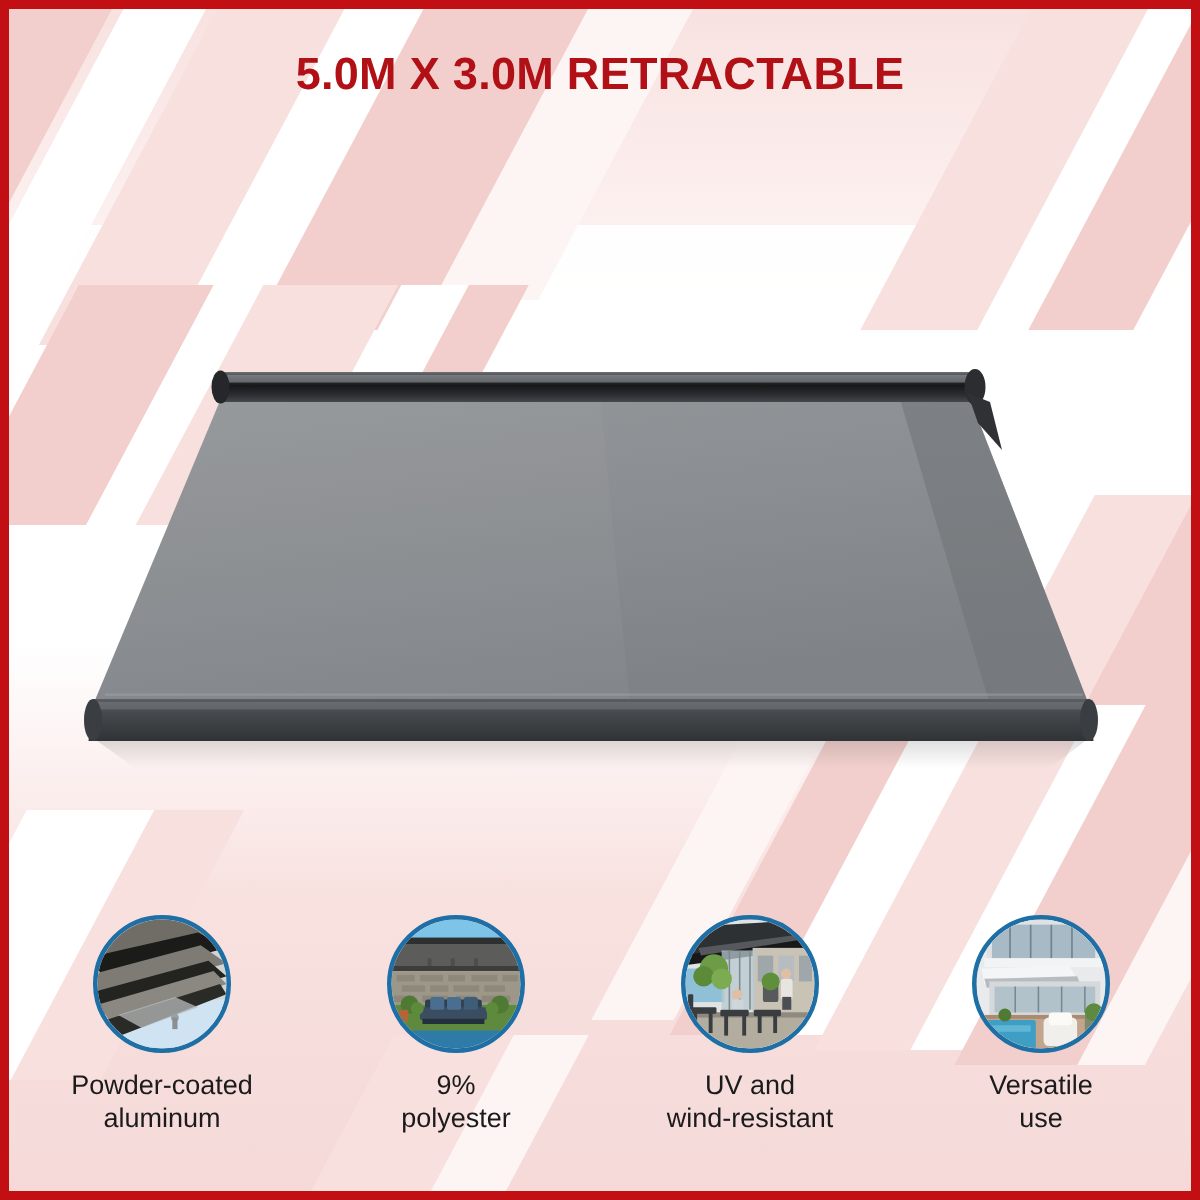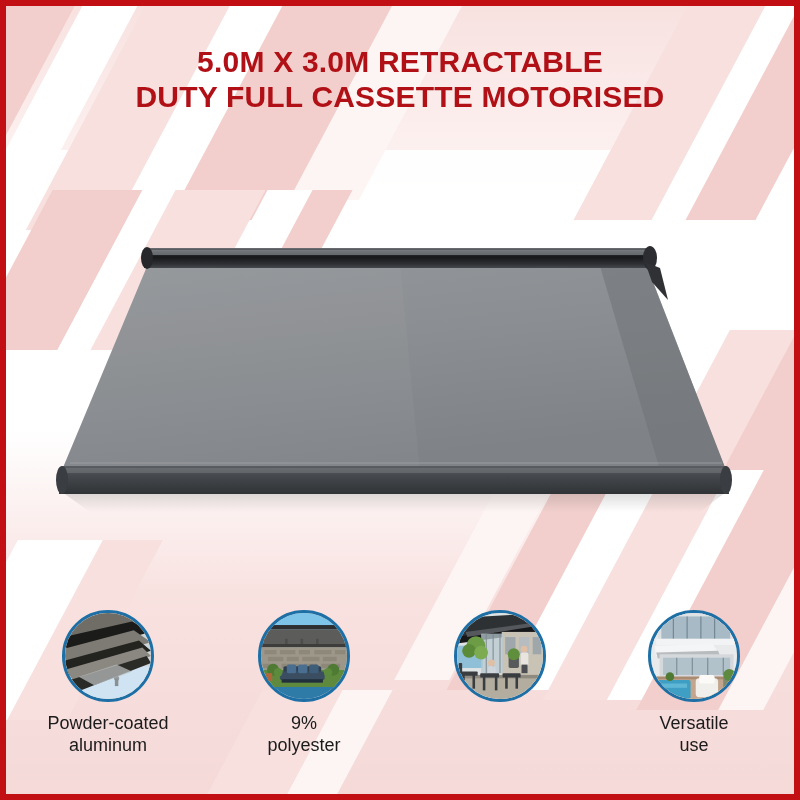--- a/index.html
+++ b/index.html
@@ -69,21 +69,21 @@
   }
   .stripe.pink   { background: #f2cfcc; }
   .stripe.pink-s { background: #f7e0de; }
   .stripe.white  { background: #ffffff; }
   .stripe.white-s{ background: #fdf5f4; }
 
   
   .title {
     position: absolute;
     left: 0;
-    top: 44px;
+    top: 32px;
     width: 800px;
     text-align: center;
     z-index: 30;
   }
   .title-line {
     display: block;
     font-family: "Liberation Sans", sans-serif;
     font-weight: bold;
     font-size: 30px;
     line-height: 35px;
@@ -187,21 +187,20 @@
 
     <div class="stripe white" style="left:-30px;  top:540px;  width:90px;  height:180px;"></div>
     <div class="stripe pink-s" style="left:55px;   top:540px;  width:60px;  height:180px;"></div>
 
     <div class="stripe pink-s" style="left:220px;  top:690px;  width:80px;  height:160px;"></div>
     <div class="stripe white-s" style="left:300px;  top:690px;  width:50px;  height:160px;"></div>
   </div>
 
   <div class="title">
     <span class="title-line">5.0M X 3.0M RETRACTABLE</span>
-    <span class="title-line">DUTY FULL CASSETTE MOTORISED</span>
   </div>
 
   <div class="awning-wrap">
     <svg width="800" height="800" viewBox="0 0 800 800">
       <defs>
         <linearGradient id="fabricGrad" x1="0" y1="0" x2="0.35" y2="1">
           <stop offset="0%" stop-color="#93979a"></stop>
           <stop offset="45%" stop-color="#8b8e92"></stop>
           <stop offset="100%" stop-color="#7f8286"></stop>
         </linearGradient>
@@ -368,20 +367,24 @@
             <rect x="2" y="58" width="4" height="12" rx="1"></rect>
             <rect x="30" y="74" width="3" height="16"></rect>
             <rect x="44" y="74" width="3" height="16"></rect>
             <rect x="27" y="70" width="22" height="5" rx="1"></rect>
             <rect x="56" y="74" width="3" height="14"></rect>
             <rect x="68" y="74" width="3" height="14"></rect>
             <rect x="53" y="70" width="21" height="5" rx="1"></rect>
           </g>
         </svg>
       </div>
+      <div class="feature-label">
+        <span>UV and</span><br>
+        <span>wind-resistant</span>
+      </div>
     </div>
 
     <div class="feature f3">
       <div class="feature-circle">
         <svg viewBox="0 0 100 100" preserveAspectRatio="xMidYMid slice">
           <rect x="0" y="0" width="100" height="100" fill="#e8eaec"></rect>
 
           <rect x="8" y="0" width="88" height="34" fill="#dfe2e5"></rect>
           <rect x="12" y="4" width="80" height="26" fill="#9db3c0" opacity="0.85"></rect>
           <g stroke="#6f8491" stroke-width="1.3">

